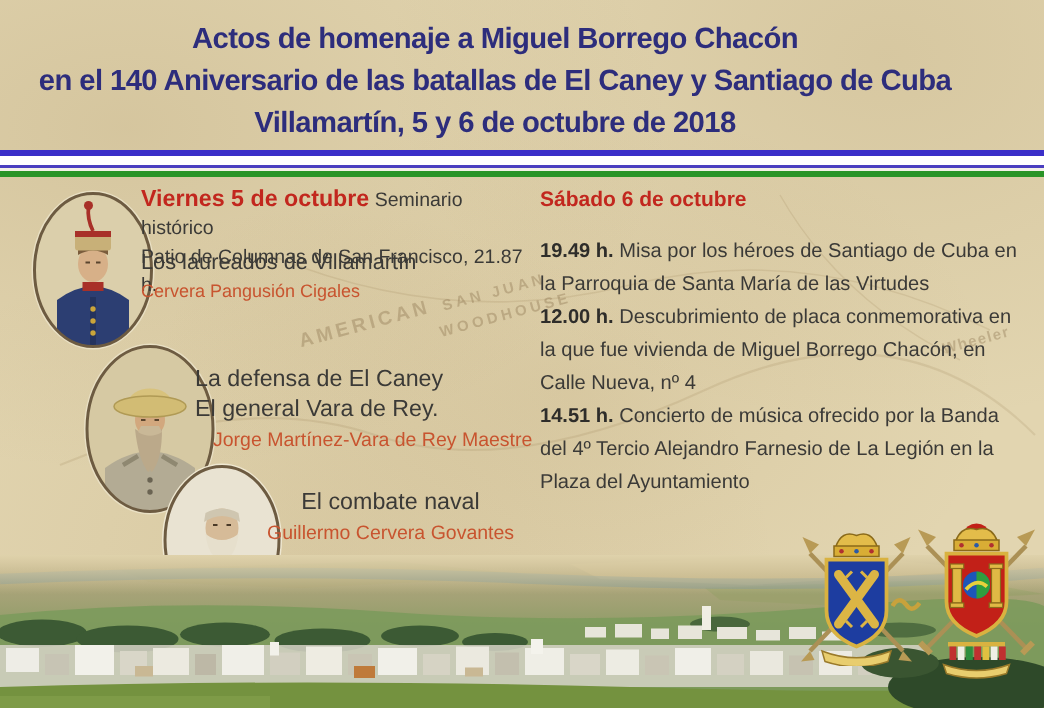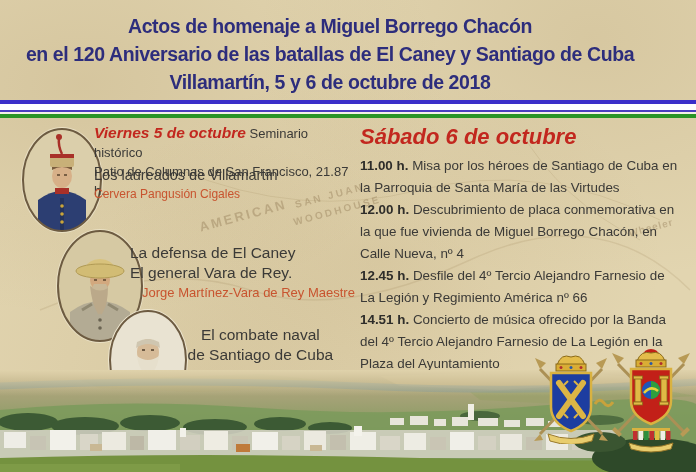--- a/index.html
+++ b/index.html
@@ -28,35 +28,35 @@
   .s-blue2{height:2px; background:#4a3ec0;}
   .s-white2{height:2px; background:#f4f1e6;}
   .s-green{height:4px; background:#2a9427;}
   
   .map-label{
     color:rgba(118,92,56,.30); font-weight:700; letter-spacing:2.5px;
     transform:rotate(-15deg); white-space:nowrap;
   }
   .map-lines{opacity:.14;}
   
-  .red-head{color:#c2271e; font-weight:700;font-style:italic;}
+  .red-head{color:#c2271e; font-weight:700;}
   .dark{color:#3b3a37;}
   .speaker{color:#c8542f; font-size:12px; margin-top:2px;}
   .fri-block1{left:94px; top:123px; width:262px; font-size:13px; line-height:19px;}
   .fri-line1{font-size:13px; line-height:19px;}
   .fri-line1 .red-head{font-size:15.5px;}
   .talk1{left:94px; top:166px;}
   .talk-title{color:#3b3a37; font-size:14.5px; line-height:19px;}
   .talk2{left:130px; top:243px;}
   .talk2 .talk-title{font-size:15.5px; line-height:20px;}
   .talk3{left:178px; top:325px;text-align:center;}
   .talk3 .talk-title{font-size:15.5px; line-height:20px;}
   
   .sat{left:360px; top:124px; width:322px;}
-  .sat-heading{font-size:22px; margin-bottom:5px;}
+  .sat-heading{font-size:14px; margin-bottom:16px;}
   .sat p{margin:0; font-size:13.4px; line-height:22px; color:#3b3a37;}
   .sat p b{font-weight:700; color:#2e2d2a;}
   
   .portrait{overflow:visible;}
   
   .photo{left:0; top:370px; width:696px; height:102px;}
   .crest{z-index:5;}
 </style>
 </head>
 <body>
@@ -68,21 +68,21 @@
     <path d="M180,60 Q300,110 420,80 T660,110" fill="none" stroke="#8a6f42" stroke-width="1"></path>
     <path d="M520,20 Q560,90 640,130" fill="none" stroke="#8a6f42" stroke-width="1"></path>
   </svg>
   <div class="abs map-label" style="left:198px;top:208px;font-size:13px;">AMERICAN</div>
   <div class="abs map-label" style="left:294px;top:190px;font-size:10px;">SAN JUAN</div>
   <div class="abs map-label" style="left:292px;top:205px;font-size:10px;">WOODHOUSE</div>
   <div class="abs map-label" style="left:628px;top:222px;font-size:10px;letter-spacing:1px;">Wheeler</div>
 
   <div class="abs header">
     <div>Actos de homenaje a Miguel Borrego Chacón</div>
-    <div>en el 120 Aniversario de las batallas de El Caney y Santiago de Cuba</div>
+    <div>en el 140 Aniversario de las batallas de El Caney y Santiago de Cuba</div>
     <div>Villamartín, 5 y 6 de octubre de 2018</div>
   </div>
 
   <div class="abs stripe">
     <div class="s-blue1"></div>
     <div class="s-white1"></div>
     <div class="s-blue2"></div>
     <div class="s-white2"></div>
     <div class="s-green"></div>
   </div>
@@ -172,29 +172,27 @@
       <path d="M31,48 q2,16 11,18 q9,-2 11,-18 q-11,8 -22,0 z" fill="#e6dfcc"></path>
       <path d="M30,40 q12,-8 24,0 l-1,-6 q-11,-6 -22,0 z" fill="#cfc6b0"></path>
       <line x1="36" y1="42" x2="39" y2="42" stroke="#4a3a28" stroke-width="1.4"></line>
       <line x1="45" y1="42" x2="48" y2="42" stroke="#4a3a28" stroke-width="1.4"></line>
     </g>
     <ellipse cx="42" cy="52" rx="38" ry="49" fill="none" stroke="#6d5b41" stroke-width="2"></ellipse>
   </svg>
 
   <div class="abs talk3">
     <div class="talk-title">El combate naval</div>
-    <div class="talk-title">de Santiago de Cuba</div>
     <div class="speaker" style="font-size:13px;">Guillermo Cervera Govantes</div>
   </div>
 
   <div class="abs sat">
     <div class="red-head sat-heading">Sábado 6 de octubre</div>
-    <p><b>11.00 h.</b> <span>Misa por los héroes de Santiago de Cuba en la Parroquia de Santa María de las Virtudes</span></p>
+    <p><b>19.49 h.</b> <span>Misa por los héroes de Santiago de Cuba en la Parroquia de Santa María de las Virtudes</span></p>
     <p><b>12.00 h.</b> <span>Descubrimiento de placa conmemorativa en la que fue vivienda de Miguel Borrego Chacón, en Calle Nueva, nº 4</span></p>
-    <p><b>12.45 h.</b> <span>Desfile del 4º Tercio Alejandro Farnesio de La Legión y Regimiento América nº 66</span></p>
     <p><b>14.51 h.</b> <span>Concierto de música ofrecido por la Banda del 4º Tercio Alejandro Farnesio de La Legión en la Plaza del Ayuntamiento</span></p>
   </div>
 
   <svg class="abs photo" width="696" height="102" viewBox="0 0 696 102" preserveAspectRatio="none">
     <defs>
       <linearGradient id="pano" x1="0" y1="0" x2="0" y2="1">
         <stop offset="0" stop-color="#bba87f"></stop>
         <stop offset="0.28" stop-color="#a4a276"></stop>
         <stop offset="0.5" stop-color="#8d9c66"></stop>
         <stop offset="0.75" stop-color="#7f9a58"></stop>

